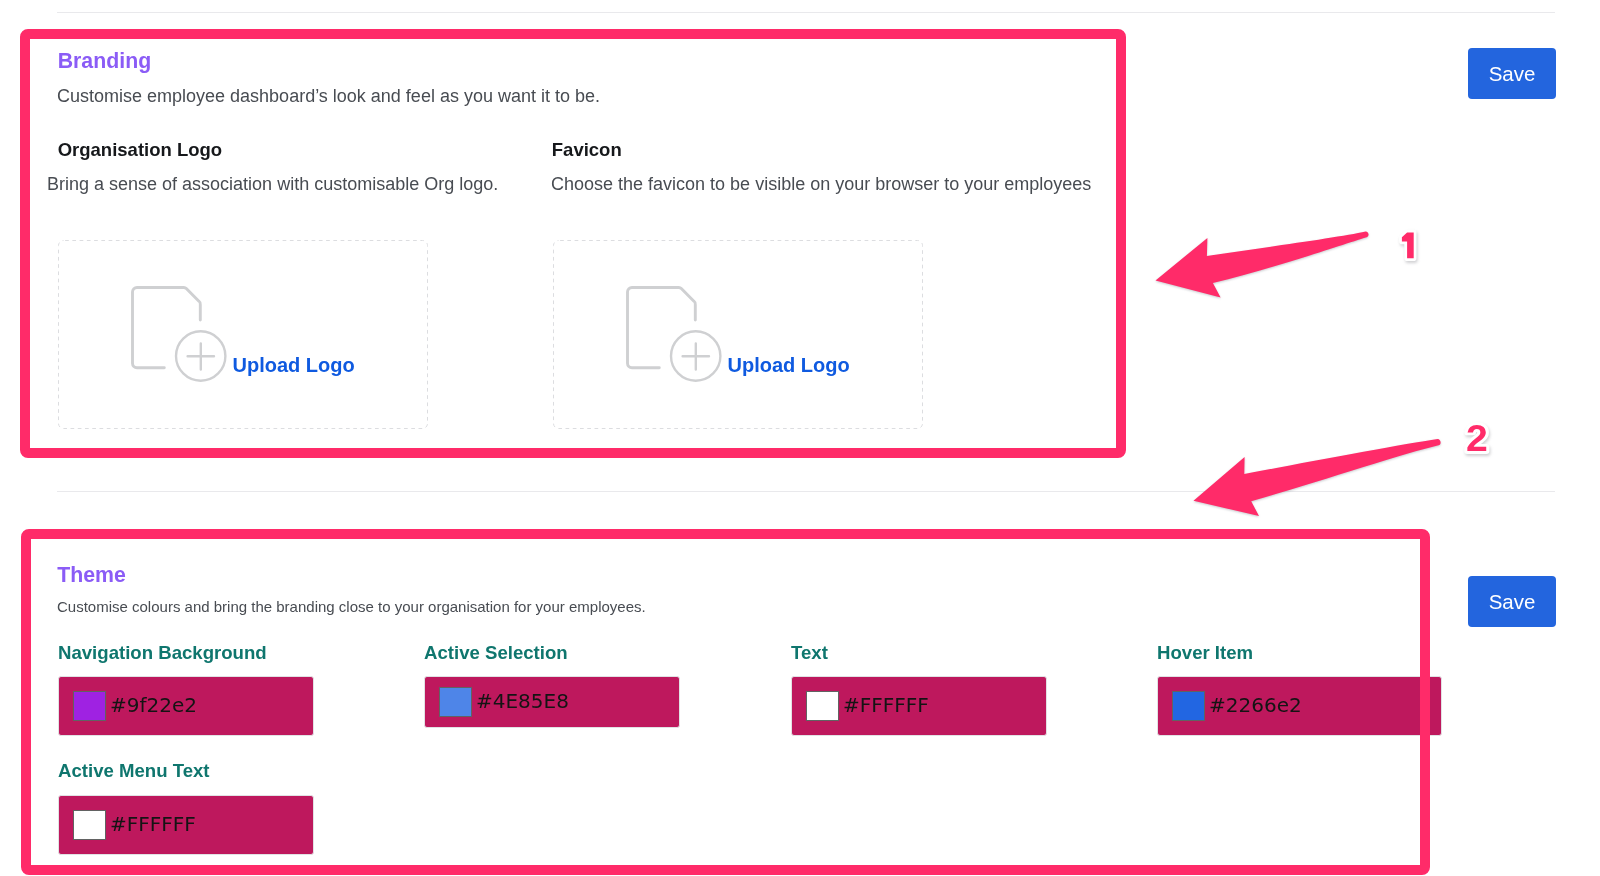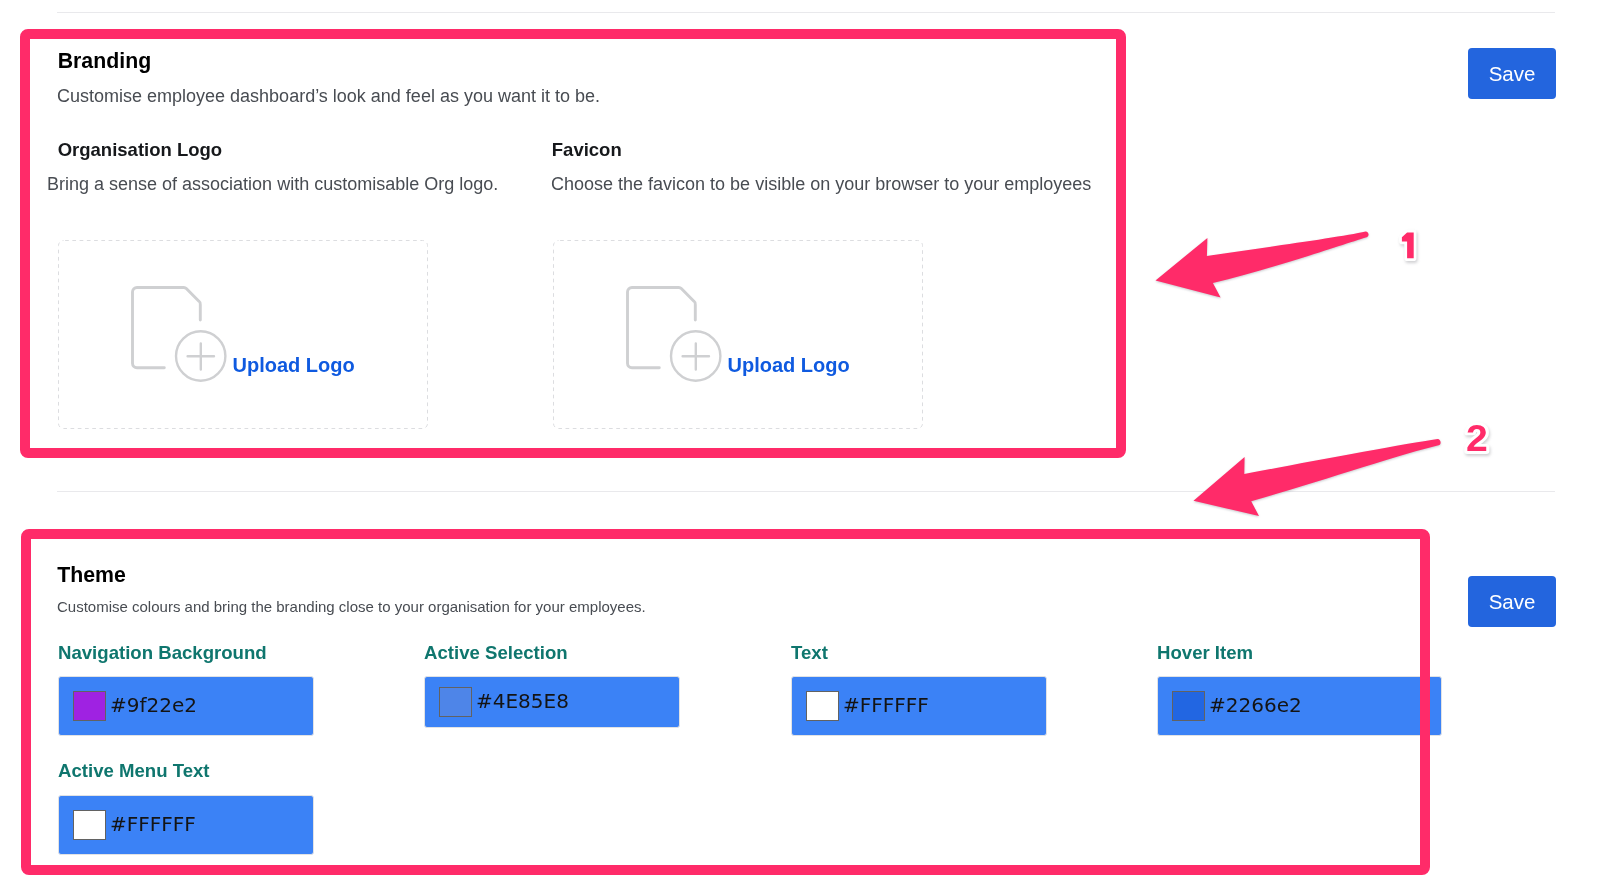--- a/index.html
+++ b/index.html
@@ -9,21 +9,21 @@
     font-family:"Liberation Sans",sans-serif;
     -webkit-font-smoothing:antialiased;
   }
   .page{position:relative;width:1600px;height:876px;transform:translateZ(0);}
 
   .divider{position:absolute;height:1px;background:#e9e9ec;}
   #divider-top{left:57px;top:11.6px;width:1498px;height:1.2px;}
   #divider-mid{left:57px;top:490.6px;width:1498px;height:1.2px;}
 
   
-  .card-title{position:absolute;font-size:21.3px;font-weight:bold;color:#000000;line-height:1;white-space:nowrap;}
+  .card-title{position:absolute;font-size:21.3px;font-weight:bold;color:#8b5cf6;line-height:1;white-space:nowrap;}
   .card-sub{position:absolute;font-size:18px;color:#484c52;line-height:1;white-space:nowrap;}
   .field-title{position:absolute;font-size:18.5px;font-weight:bold;color:#16181b;line-height:1;white-space:nowrap;}
   .field-sub{position:absolute;font-size:18px;color:#484c52;line-height:1;white-space:nowrap;}
 
   #branding-title{left:57.7px;top:51px;}
   #branding-sub{left:57px;top:86.8px;}
   #org-logo-title{left:57.7px;top:141.1px;}
   #org-logo-sub{left:47px;top:175px;}
   #favicon-title{left:551.8px;top:141.1px;}
   #favicon-sub{left:551px;top:175px;}
@@ -36,21 +36,21 @@
   .upload-icon{position:absolute;display:block;width:98px;height:98px;left:71.5px;top:45px;}
   .upload-label{position:absolute;color:#0f5ae0;font-size:20px;font-weight:bold;line-height:1;
     left:174.5px;top:82.6px;white-space:nowrap;margin-top:32px;}
 
   
   #theme-title{left:57.2px;top:565px;}
   #theme-sub{left:57px;top:599px;font-size:15px;}
 
   .swatch-label{position:absolute;font-size:18.6px;font-weight:bold;color:#0f766e;line-height:1;white-space:nowrap;}
   .colorfield{position:absolute;box-sizing:border-box;border:1px solid #e1e2e4;border-radius:3px;
-    display:flex;align-items:center;background:#3b82f6;}
+    display:flex;align-items:center;background:#be185d;}
   .chip{width:33px;height:30px;margin-left:13.5px;border:1.2px solid #626262;box-sizing:border-box;flex:none;}
   .hexval{margin-left:4.5px;font-size:20px;position:relative;top:-1px;color:#141414;line-height:1;font-family:"DejaVu Sans",sans-serif;}
 
   
   .save-btn{position:absolute;box-sizing:border-box;background:#2365de;color:#fff;border:none;border-radius:4px;
     font-family:"Liberation Sans",sans-serif;font-size:20.5px;cursor:pointer;padding:16px;transform:translateZ(0);
     display:flex;align-items:center;justify-content:center;}
   #save-branding{left:1468px;top:48px;width:88px;height:51px;}
   #save-theme{left:1468px;top:576px;width:88px;height:51px;}
 

